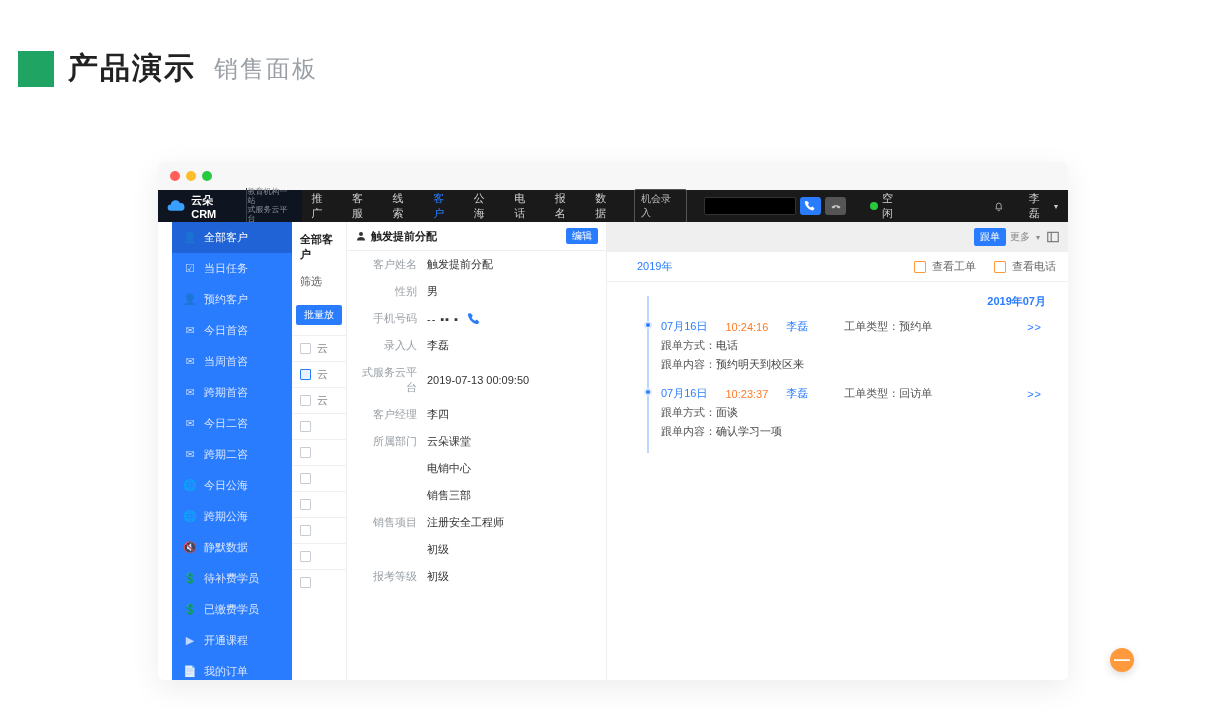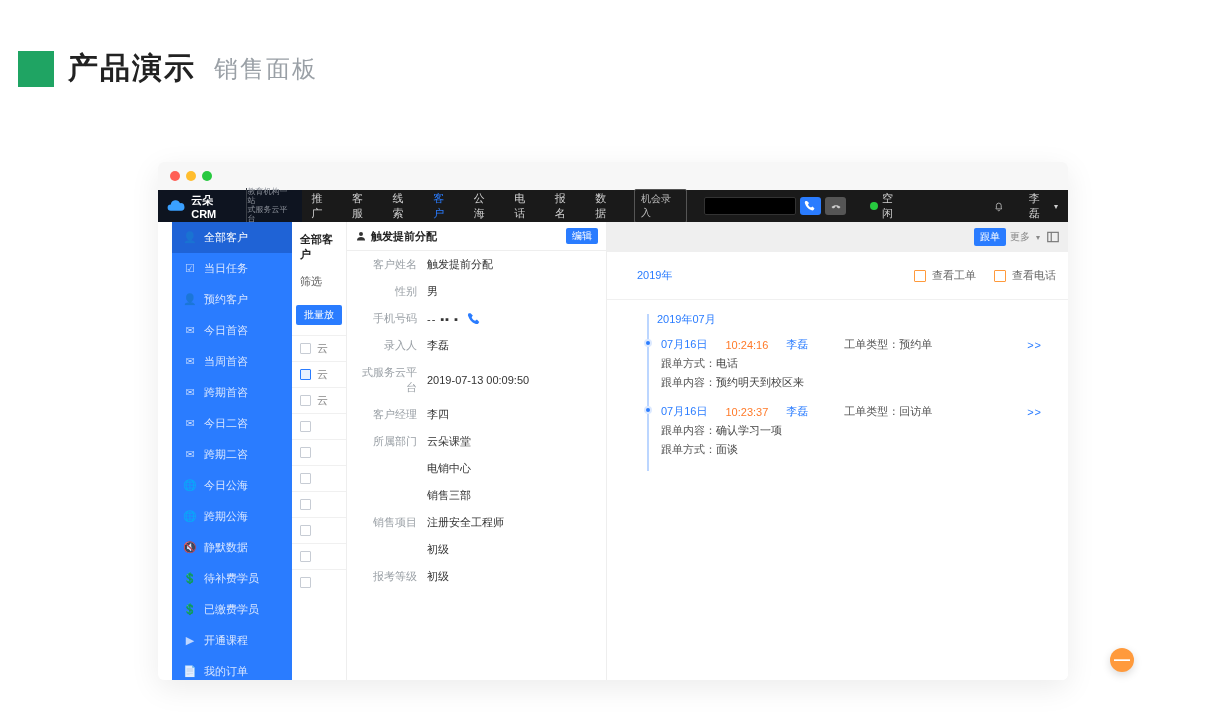--- a/index.html
+++ b/index.html
@@ -64,30 +64,30 @@
   .right-col{ flex:1; background:#fff; font-size:11px; display:flex; flex-direction:column;}
   .tabs-row{ display:flex; align-items:center; background:#efefef; height:30px;}
   .r-tab{ padding:0 14px; height:100%; display:flex; align-items:center; color:#888; cursor:pointer;}
   .r-tab.sel{ background:#fff; color:#333;}
   .tabs-spacer{flex:1;}
   .follow-pill{ background:#2a7cff; color:#fff; font-size:10px; padding:2px 6px; border-radius:2px; margin-right:4px;}
   .more-link{ color:#888; margin-right:6px; font-size:10px; cursor:pointer;}
   .caret-sm{ font-size:8px; color:#888; margin-right:6px;}
   .expand-ico{ width:14px; height:14px; margin-right:8px; cursor:pointer;}
 
-  .filter-row{ display:flex; align-items:center; height:48px; padding:0 12px; border-bottom:1px solid #f0f0f0; color:#555;}
+  .filter-row{ display:flex; align-items:center; height:30px; padding:0 12px; border-bottom:1px solid #f0f0f0; color:#555;}
   .year-lbl{ color:#2a7cff; font-weight:500; margin-left:18px;}
   .fr-spacer{flex:1;}
   .ckline{ display:flex; align-items:center; gap:6px; margin-left:18px; color:#666;}
   .ck2{ width:12px; height:12px; border:1px solid #c7ccd4; border-radius:1px;}
   .ck2.orange{ border-color:#ff9a3c;}
 
   .timeline{ padding:8px 22px 0 38px; position:relative;}
   .tl-line{ position:absolute; left:40px; top:14px; bottom:0; width:2px; background:#bcd6ff;}
-  .tl-month{ color:#2a7cff; font-weight:400; margin:4px 0 10px 12px; position:relative;}
+  .tl-month{ color:#2a7cff; font-weight:700; margin:4px 0 10px 12px; position:relative;text-align:right;}
   .tl-item{ position:relative; padding:0 0 14px 16px; margin-left:0;}
   .tl-dot{ position:absolute; left:-1px; top:2px; width:8px; height:8px; border-radius:50%; background:#2a7cff; border:2px solid #dce9ff;}
   .tl-head{ display:flex; align-items:center; gap:18px; color:#555;}
   .tl-date{ color:#2a7cff;}
   .tl-time{ color:#ff7a29;}
   .tl-user{ color:#2a7cff;}
   .tl-type{ margin-left:18px;}
   .tl-more{ margin-left:auto; color:#2a7cff; cursor:pointer; letter-spacing:1px; padding-right:4px;}
   .tl-row{ padding:4px 0 0 0; color:#444;}
   .tl-row .lbl{ color:#555;}
@@ -377,22 +377,22 @@
             </div>
             <div class="tl-item">
               <div class="tl-dot"></div>
               <div class="tl-head">
                 <span class="tl-date">07月16日</span>
                 <span class="tl-time">10:23:37</span>
                 <span class="tl-user">李磊</span>
                 <span class="tl-type">工单类型：回访单</span>
                 <span class="tl-more">&gt;&gt;</span>
               </div>
+              <div class="tl-row"><span class="lbl">跟单方式：</span>面谈</div>
               <div class="tl-row"><span class="lbl">跟单内容：</span>确认学习一项</div>
-              <div class="tl-row"><span class="lbl">跟单方式：</span>面谈</div>
             </div>
           </div>
       </div>
     </div>
 
   </div>
 </div>
 
 <div class="fab">—</div>
 

